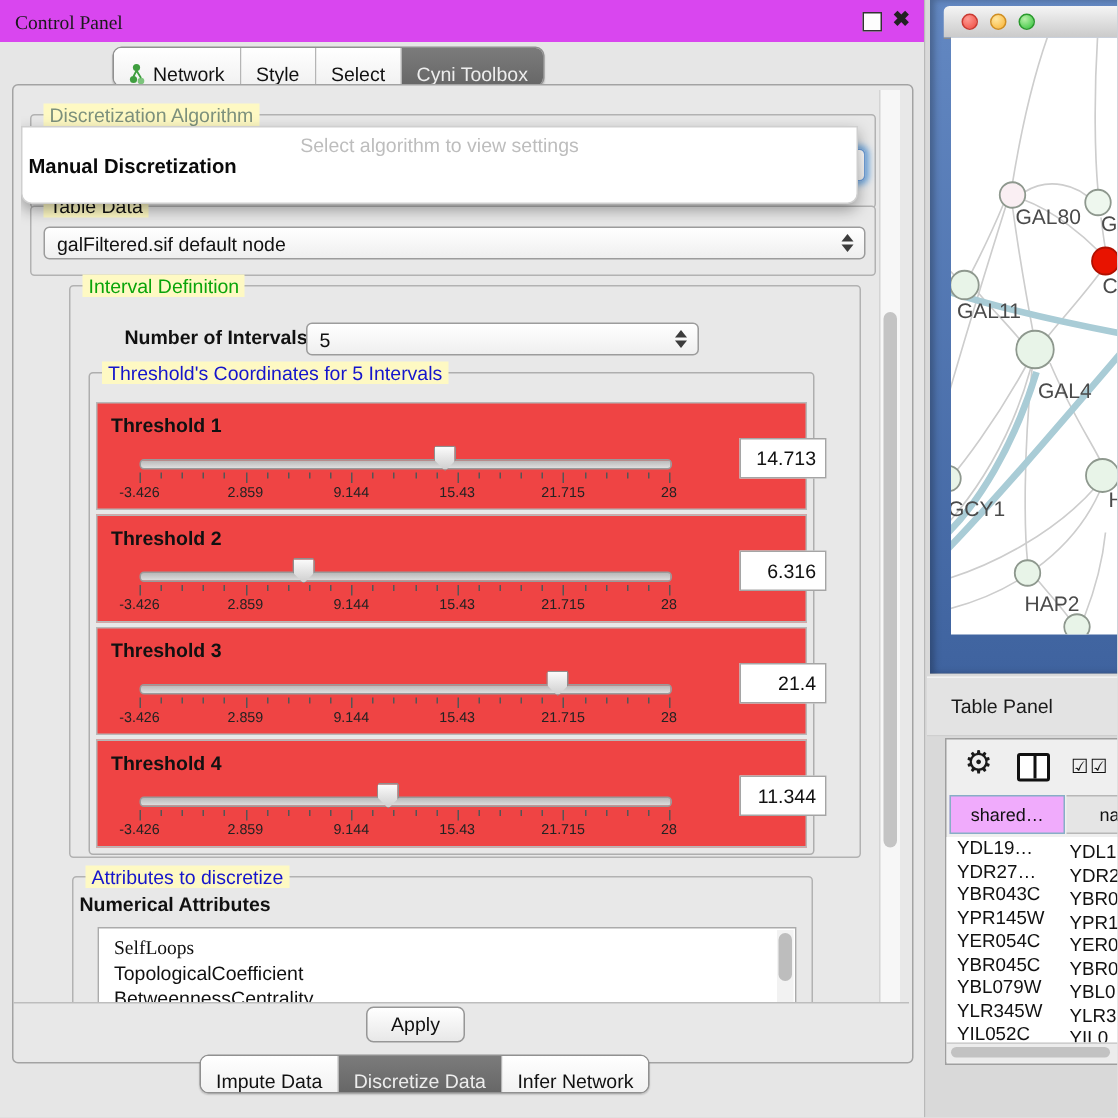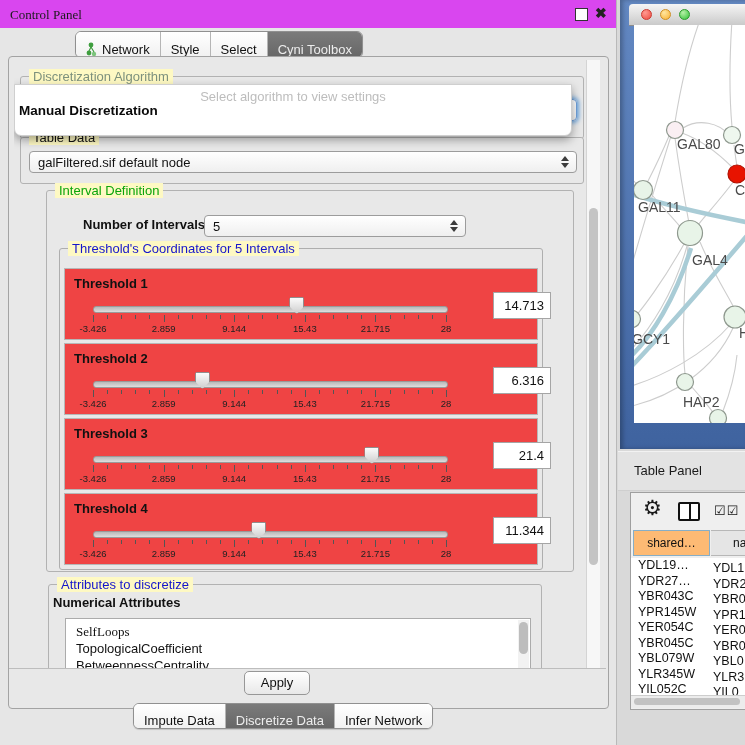--- a/index.html
+++ b/index.html
@@ -77,21 +77,21 @@
   
   #tp-strip{position:absolute;left:618px;top:451px;width:127px;height:38px;background:#e3e3e3;border-top:1px solid #f2f2f2;border-bottom:1px solid #cfcfcf;}
   #tp-title{position:absolute;left:16px;top:11px;font-size:13px;color:#1a1a1a;}
   #tp-container{position:absolute;left:630px;top:492px;width:115px;height:218px;background:#efefef;border:1px solid #9f9f9f;border-right:none;box-sizing:border-box;}
   .tp-gear{position:absolute;left:12px;top:3px;font-size:21px;color:#1a1a1a;cursor:default;}
   .tp-split{position:absolute;left:47px;top:9px;width:18px;height:15px;border:2px solid #111;border-radius:2px;background:#fff;cursor:default;}
   .tp-split:before{content:"";position:absolute;left:50%;top:0;width:2px;height:100%;background:#111;}
   .tp-checks{position:absolute;left:83px;top:10px;font-size:13px;letter-spacing:1px;color:#111;cursor:default;}
   #tp-header{position:absolute;left:0;top:37px;width:115px;height:26px;}
   .hcell{position:absolute;top:0;height:26px;box-sizing:border-box;font-size:12px;display:flex;align-items:center;justify-content:center;cursor:default;}
-  .hcell.sel{left:2px;width:77px;background:#fdba74;border:1px solid #87aec6;}
+  .hcell.sel{left:2px;width:77px;background:#f0abfc;border:1px solid #87aec6;}
   .hcell.plain{left:80px;width:35px;background:#e5e5e5;border:1px solid #b7b7b7;border-left:none;justify-content:flex-start;padding-left:22px;}
   #tp-rows{position:absolute;left:0;top:65px;width:117px;height:137px;background:#fff;overflow:hidden;}
   .trow{height:15.5px;font-size:12.5px;white-space:nowrap;}
   .trow .c1{display:inline-block;width:73px;padding-left:7px;overflow:hidden;}
   .trow .c2{display:inline-block;padding-left:2px;}
   #tp-hscroll{position:absolute;left:0;top:202px;width:115px;height:12px;background:#ececec;border-top:1px solid #cdcdcd;}
   #tp-hscroll .hthumb{position:absolute;left:3px;top:2px;width:106px;height:7px;border-radius:4px;background:#c2c2c2;}
   svg text{font-family:"Liberation Sans",sans-serif;}
 </style>
 </head>

